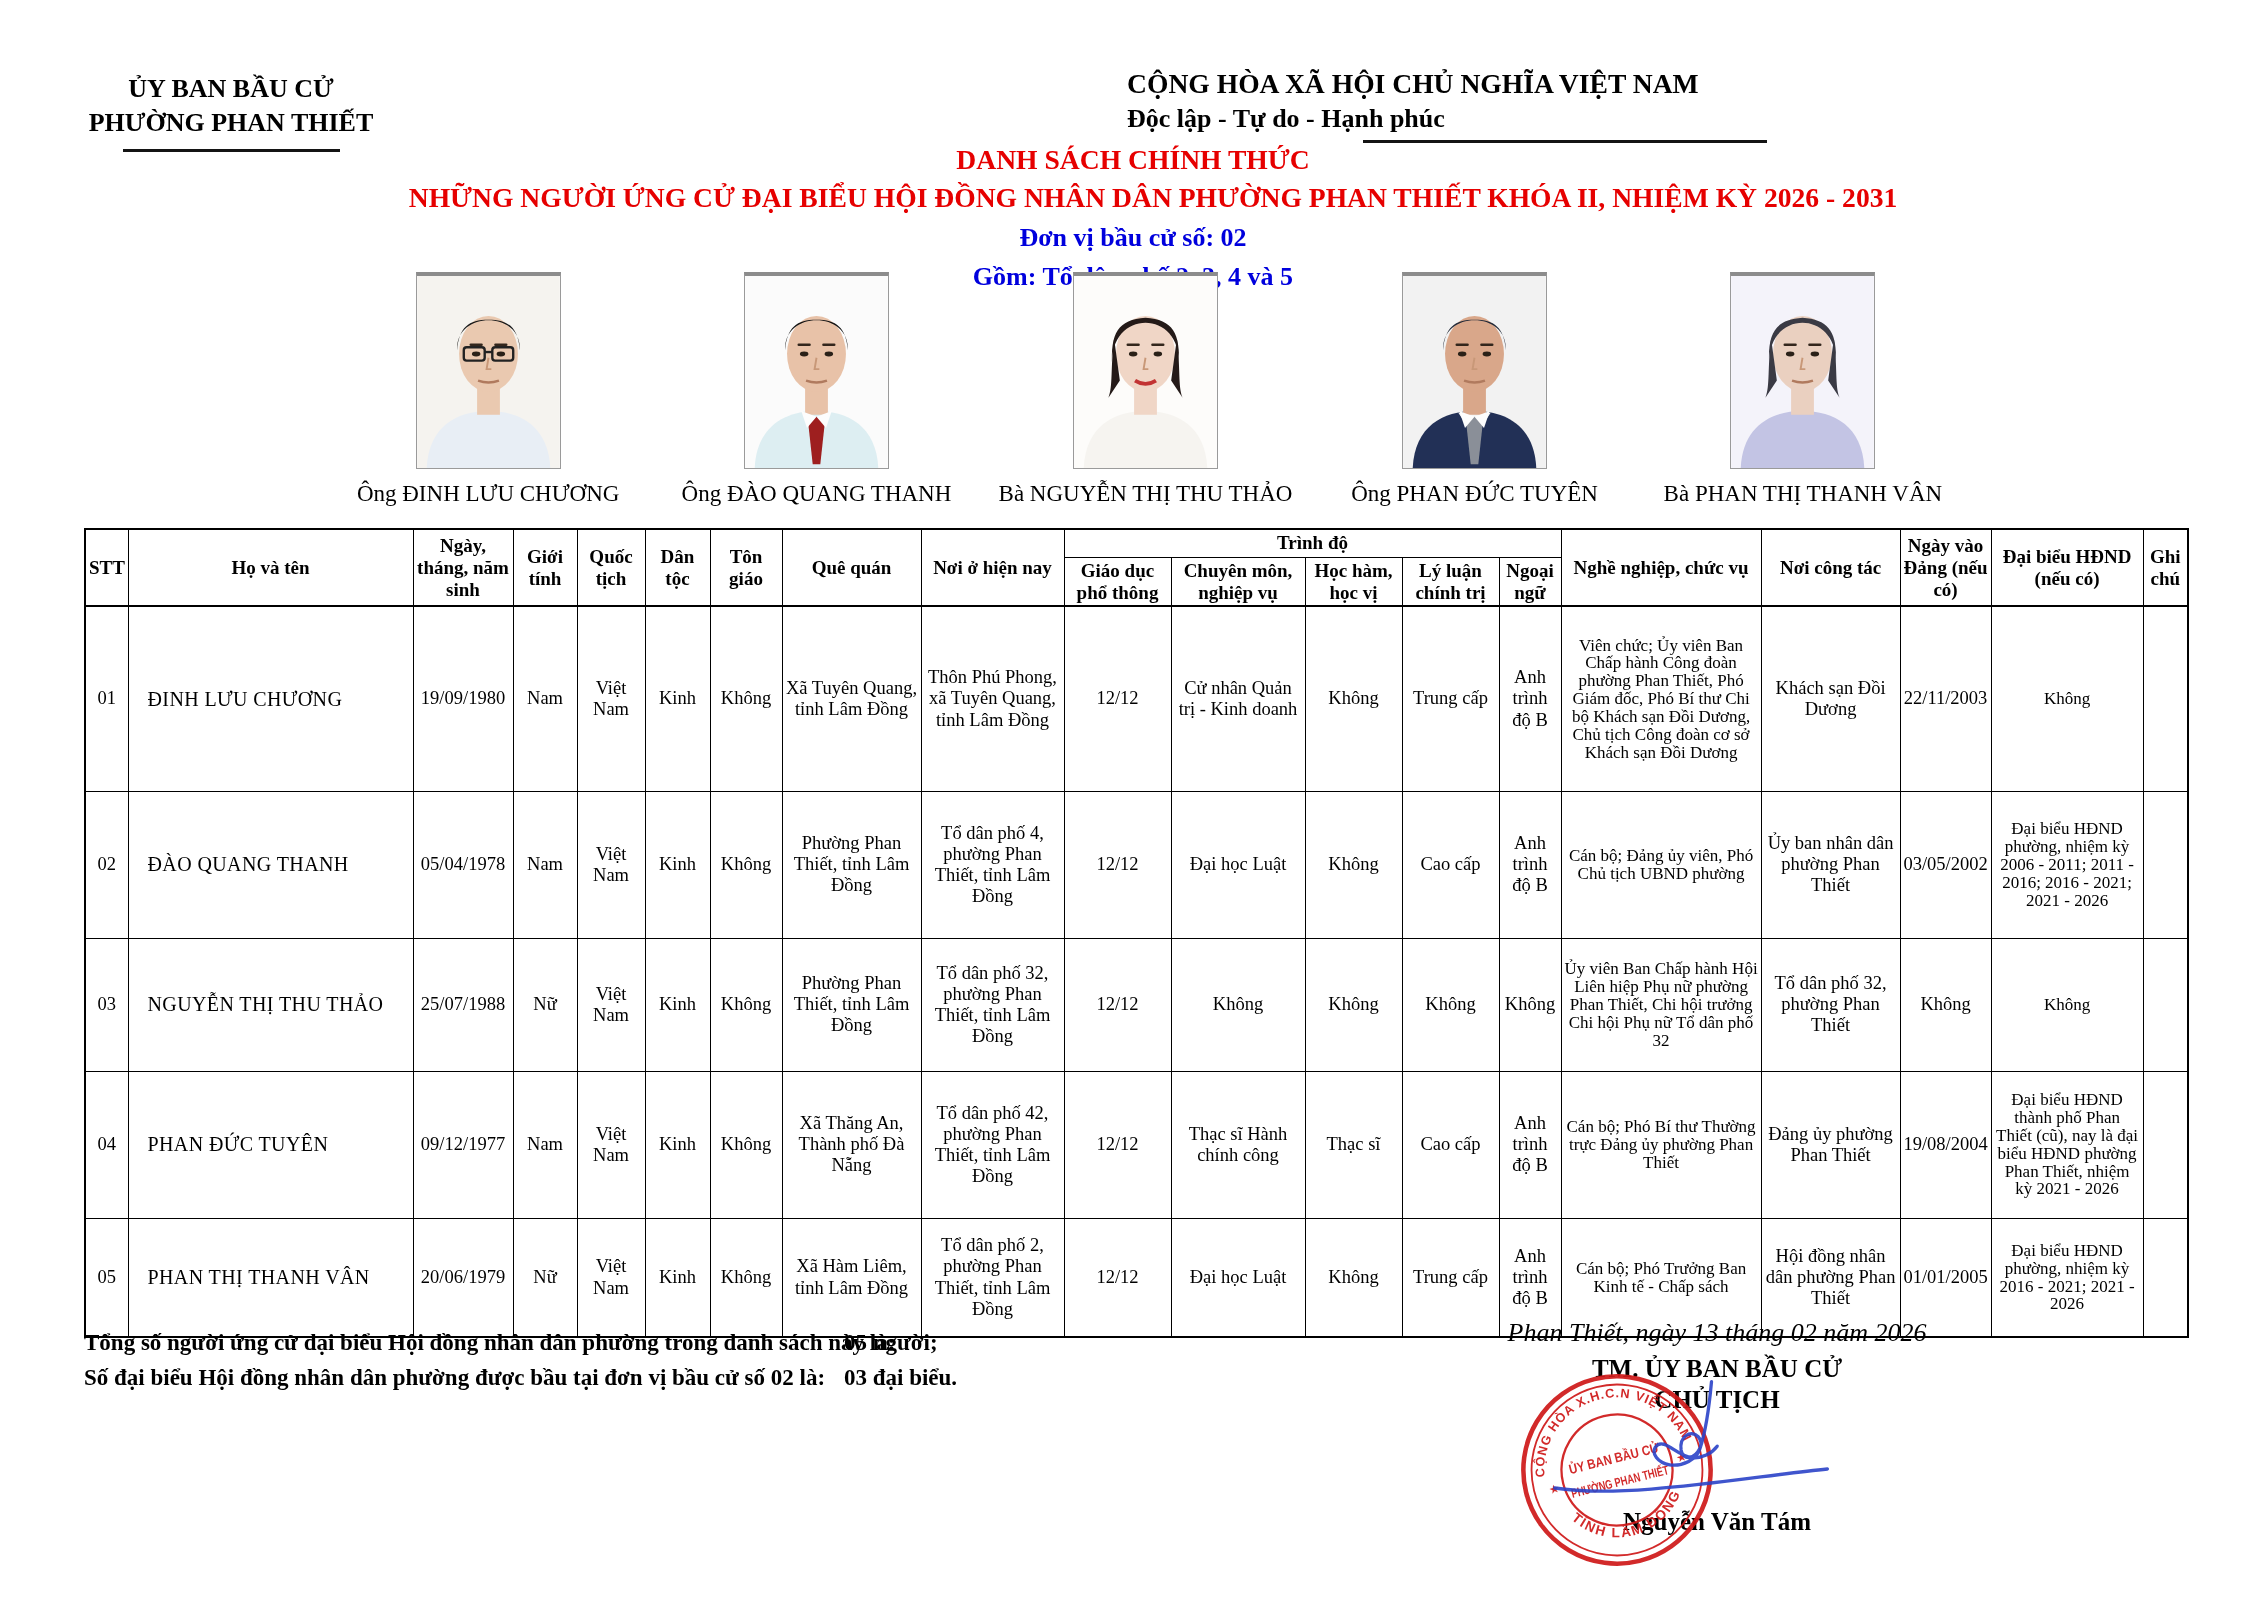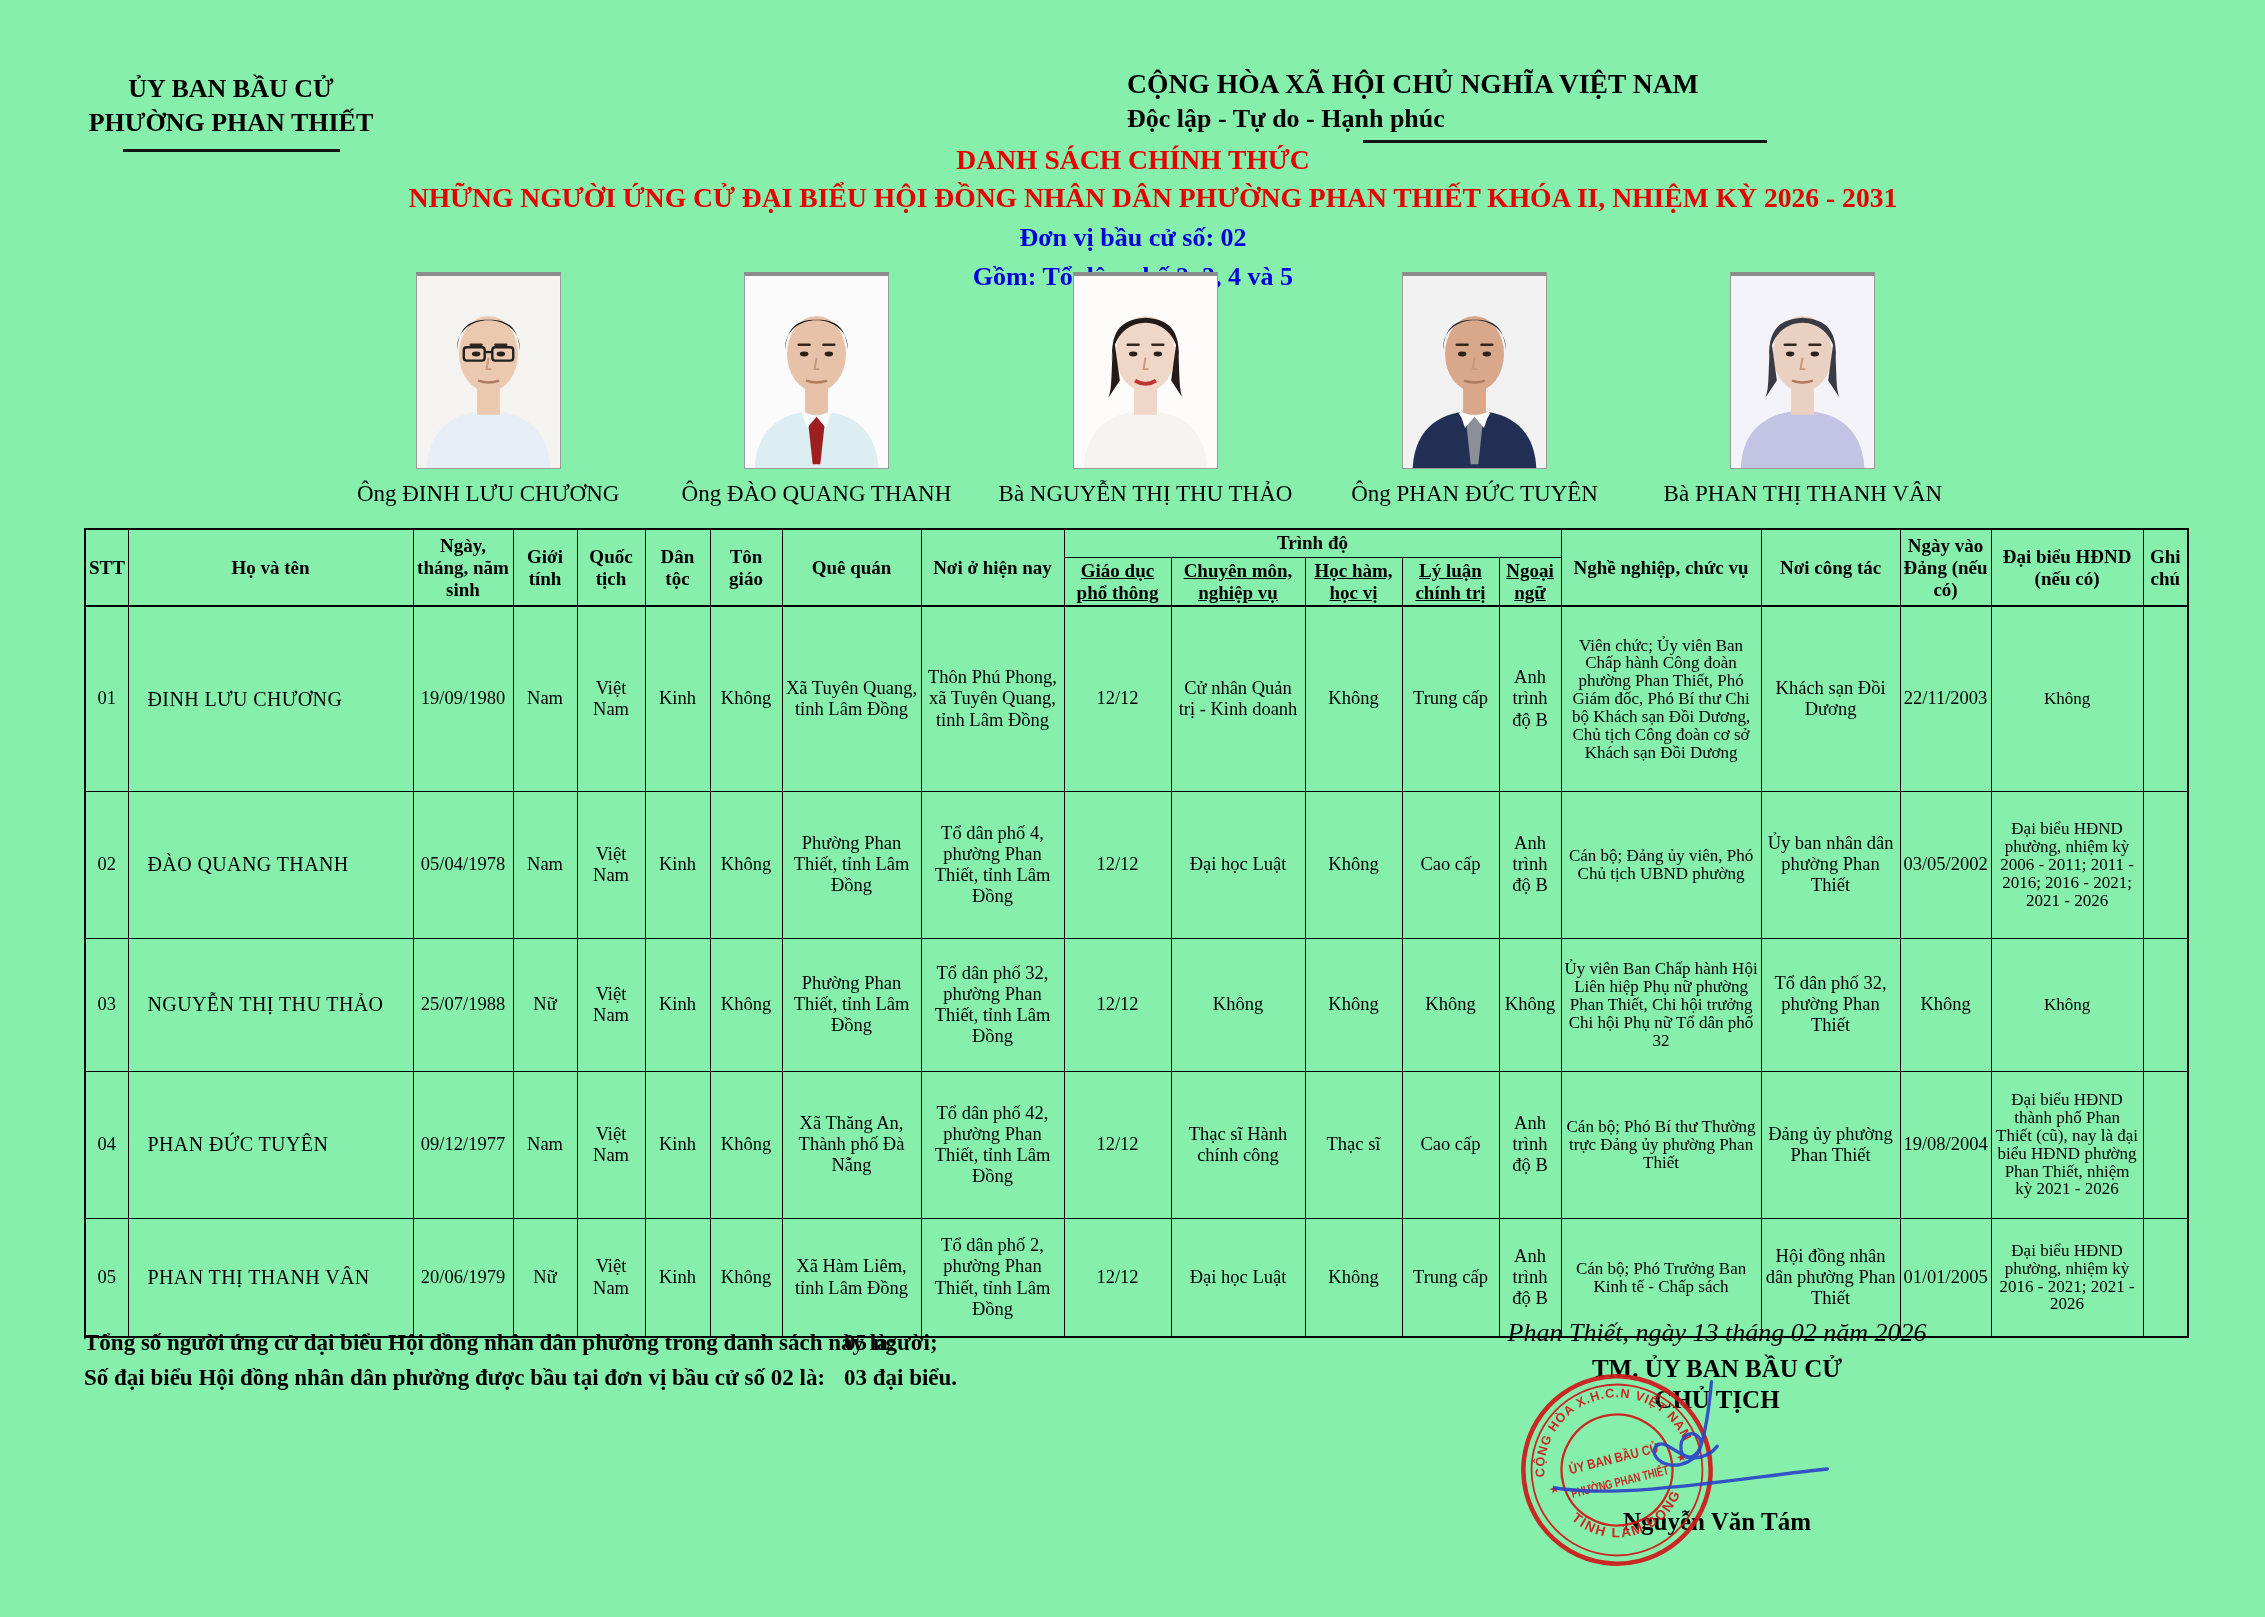--- a/index.html
+++ b/index.html
@@ -1,16 +1,16 @@
 <!DOCTYPE html>
 <html style="font-size:15px"><head>
 <meta charset="utf-8">
 <style>
   html,body{margin:0;padding:0;background:#e8e8e8;}
-  .page{position:relative;width:2266px;height:1618px;background:#86efac;
+  .page{position:relative;width:2266px;height:1618px;background:#ffffff;
         font-family:"Liberation Serif","DejaVu Serif",serif;color:#000;overflow:hidden;}
 
   
   .org-block{position:absolute;left:41px;top:72px;width:380px;text-align:center;
              font-weight:bold;font-size:26px;line-height:1.32;}
   .org-underline{width:217px;height:2.9px;background:#141414;margin:8.6px auto 0;}
   .national-block{position:absolute;left:1127px;top:68px;width:875px;text-align:left;font-weight:bold;}
   .nat-line1{font-size:27.6px;}
   .nat-line2{font-size:26px;margin-top:3.8px;}
   .nat-underline{width:404px;height:2.9px;background:#141414;margin:6.7px auto 0;}
@@ -30,21 +30,21 @@
   .caption{margin-top:12.4px;font-size:23px;white-space:nowrap;}
 
   
   .main-table{position:absolute;left:84px;top:528px;width:2101px;
               border-collapse:collapse;table-layout:fixed;border:2.9px solid #000;}
   .main-table th,.main-table td{border:1px solid #000;text-align:center;vertical-align:middle;
               padding:1.9px 2.9px;overflow:hidden;}
   .main-table thead th{font-weight:bold;font-size:19px;line-height:1.15;}
   .main-table thead{border-bottom:2.9px solid #000;}
   .main-table thead tr.group th{height:23px;}
-  .main-table thead tr.sub th{height:42px;text-decoration:underline;}
+  .main-table thead tr.sub th{height:42px;}
   .main-table tbody td{font-size:18.5px;line-height:1.14;border-top-width:1.9px;}
   .main-table tbody td.name{text-align:left;padding-left:19px;font-size:20px;letter-spacing:0.4px;}
   .main-table tbody td.dense{font-size:17px;line-height:1.05;}
   .main-table tbody tr:nth-child(1){height:185px;}
   .main-table tbody tr:nth-child(2){height:147px;}
   .main-table tbody tr:nth-child(3){height:133px;}
   .main-table tbody tr:nth-child(4){height:147px;}
   .main-table tbody tr:nth-child(5){height:119px;}
 
   

